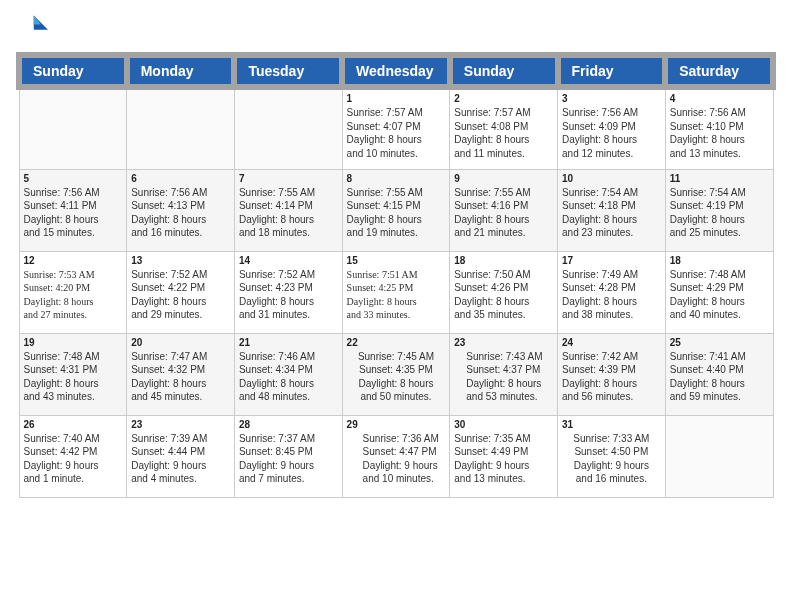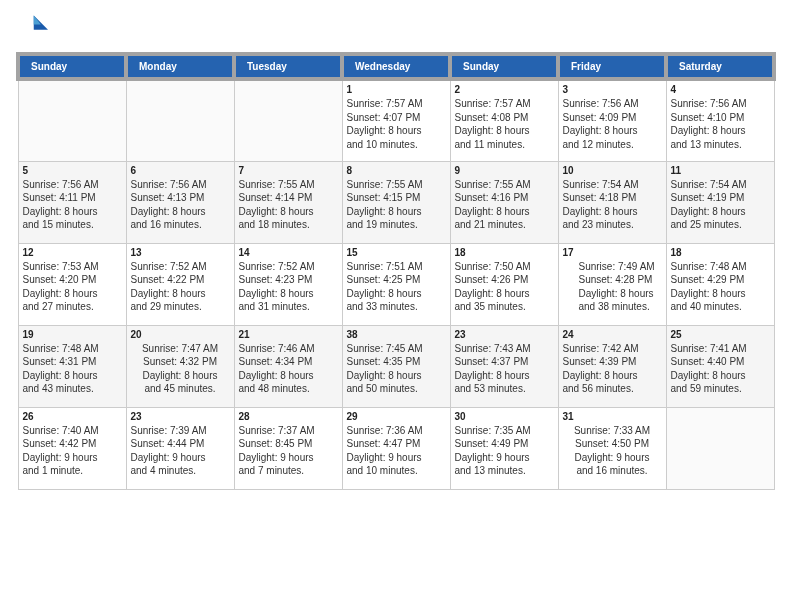--- a/index.html
+++ b/index.html
@@ -60,25 +60,25 @@
       font-weight: normal;
     }
     table {
       width: 100%;
       border-collapse: collapse;
       table-layout: fixed;
     }
     thead tr th {
       background-color: #2563b0;
       color: #fff;
-      font-size: 10px;
+      font-size: 14px;
       font-weight: bold;
       padding: 5px 11px;
       text-align: left;
-      border: 4px solid #a3a3a3;
+      border: 6px solid #a3a3a3;
     }
     tbody tr td {
       border: 1px solid #ccc;
       vertical-align: top;
       padding: 3px 4px;
       font-size: 9px;
       color: #333;
       height: 82px;
       background: #fff;
     }
@@ -214,56 +214,56 @@
             <div class="day-number">11</div>
             <div class="day-info" style="white-space: pre-line;">Sunrise: 7:54 AM
 Sunset: 4:19 PM
 Daylight: 8 hours
 and 25 minutes.</div>
           </td>
         </tr>
         <tr>
           <td>
             <div class="day-number">12</div>
-            <div class="day-info" style="white-space: pre-line;">Sunrise: 7:53 AM
+            <div class="day-info" style="white-space: pre-line; font-family: Liberation Serif, serif;">Sunrise: 7:53 AM
 Sunset: 4:20 PM
 Daylight: 8 hours
 and 27 minutes.</div>
           </td>
           <td>
             <div class="day-number">13</div>
             <div class="day-info" style="white-space: pre-line;">Sunrise: 7:52 AM
 Sunset: 4:22 PM
 Daylight: 8 hours
 and 29 minutes.</div>
           </td>
           <td>
             <div class="day-number">14</div>
             <div class="day-info" style="white-space: pre-line;">Sunrise: 7:52 AM
 Sunset: 4:23 PM
 Daylight: 8 hours
 and 31 minutes.</div>
           </td>
           <td>
             <div class="day-number">15</div>
-            <div class="day-info" style="white-space: pre-line;">Sunrise: 7:51 AM
+            <div class="day-info" style="white-space: pre-line; font-family: Liberation Serif, serif;">Sunrise: 7:51 AM
 Sunset: 4:25 PM
 Daylight: 8 hours
 and 33 minutes.</div>
           </td>
           <td>
             <div class="day-number">18</div>
             <div class="day-info" style="white-space: pre-line;">Sunrise: 7:50 AM
 Sunset: 4:26 PM
 Daylight: 8 hours
 and 35 minutes.</div>
           </td>
           <td>
             <div class="day-number">17</div>
-            <div class="day-info" style="white-space: pre-line; margin-left: 16px;">Sunrise: 7:49 AM
+            <div class="day-info" style="white-space: pre-line;">Sunrise: 7:49 AM
 Sunset: 4:28 PM
 Daylight: 8 hours
 and 38 minutes.</div>
           </td>
           <td>
             <div class="day-number">18</div>
             <div class="day-info" style="white-space: pre-line;">Sunrise: 7:48 AM
 Sunset: 4:29 PM
 Daylight: 8 hours
 and 40 minutes.</div>
@@ -272,42 +272,42 @@
         <tr>
           <td>
             <div class="day-number">19</div>
             <div class="day-info" style="white-space: pre-line;">Sunrise: 7:48 AM
 Sunset: 4:31 PM
 Daylight: 8 hours
 and 43 minutes.</div>
           </td>
           <td>
             <div class="day-number">20</div>
-            <div class="day-info" style="white-space: pre-line; text-align: center;">Sunrise: 7:47 AM
+            <div class="day-info" style="white-space: pre-line;">Sunrise: 7:47 AM
 Sunset: 4:32 PM
 Daylight: 8 hours
 and 45 minutes.</div>
           </td>
           <td>
             <div class="day-number">21</div>
             <div class="day-info" style="white-space: pre-line;">Sunrise: 7:46 AM
 Sunset: 4:34 PM
 Daylight: 8 hours
 and 48 minutes.</div>
           </td>
           <td>
-            <div class="day-number">38</div>
-            <div class="day-info" style="white-space: pre-line;">Sunrise: 7:45 AM
+            <div class="day-number">22</div>
+            <div class="day-info" style="white-space: pre-line; text-align: center;">Sunrise: 7:45 AM
 Sunset: 4:35 PM
 Daylight: 8 hours
 and 50 minutes.</div>
           </td>
           <td>
             <div class="day-number">23</div>
-            <div class="day-info" style="white-space: pre-line;">Sunrise: 7:43 AM
+            <div class="day-info" style="white-space: pre-line; margin-left: 12px;">Sunrise: 7:43 AM
 Sunset: 4:37 PM
 Daylight: 8 hours
 and 53 minutes.</div>
           </td>
           <td>
             <div class="day-number">24</div>
             <div class="day-info" style="white-space: pre-line;">Sunrise: 7:42 AM
 Sunset: 4:39 PM
 Daylight: 8 hours
 and 56 minutes.</div>
@@ -337,21 +337,21 @@
           </td>
           <td>
             <div class="day-number">28</div>
             <div class="day-info" style="white-space: pre-line;">Sunrise: 7:37 AM
 Sunset: 8:45 PM
 Daylight: 9 hours
 and 7 minutes.</div>
           </td>
           <td>
             <div class="day-number">29</div>
-            <div class="day-info" style="white-space: pre-line;">Sunrise: 7:36 AM
+            <div class="day-info" style="white-space: pre-line; margin-left: 16px;">Sunrise: 7:36 AM
 Sunset: 4:47 PM
 Daylight: 9 hours
 and 10 minutes.</div>
           </td>
           <td>
             <div class="day-number">30</div>
             <div class="day-info" style="white-space: pre-line;">Sunrise: 7:35 AM
 Sunset: 4:49 PM
 Daylight: 9 hours
 and 13 minutes.</div>

